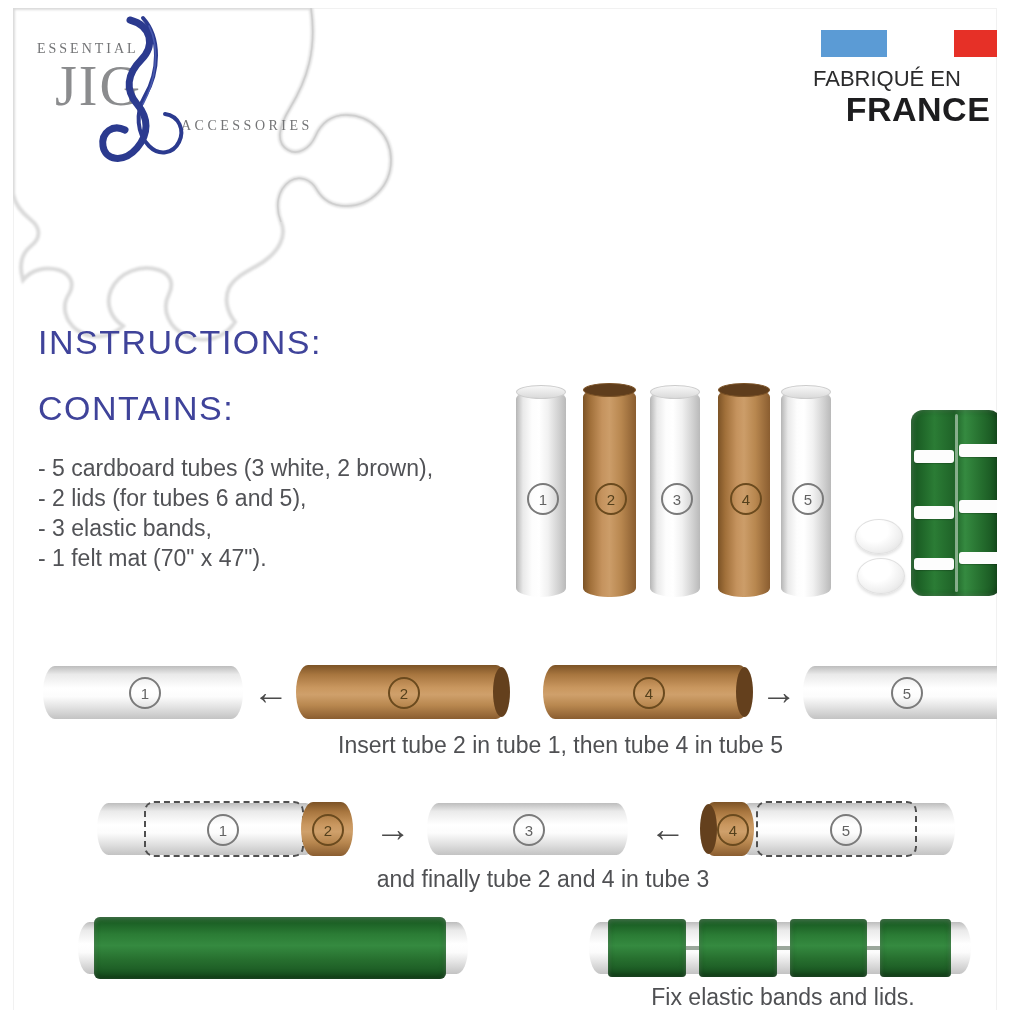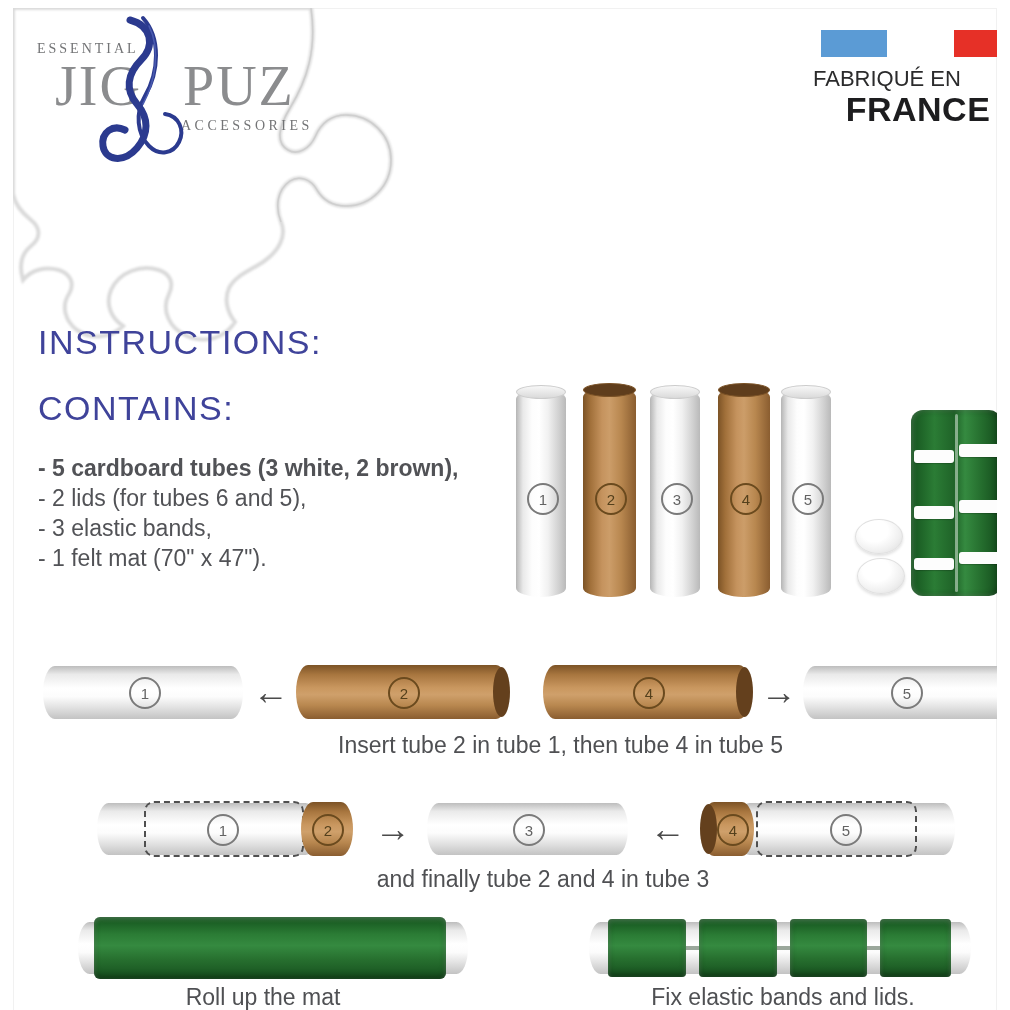--- a/index.html
+++ b/index.html
@@ -79,38 +79,37 @@
              C 62,276 58,266 46,262
              C 32,258 18,262 10,272
              C 6,258 8,246 18,238
              C 28,230 28,220 18,212
              C 8,204 2,196 0,186 Z" fill="#ffffff" stroke="#dadada" stroke-width="4" filter="url(#soft)"></path>
     <path d="M 298,0 C 304,42 294,72 277,100 C 265,120 263,135 275,142 C 285,148 297,140 302,129 C 308,115 319,107 333,107 C 358,107 378,127 378,152 C 378,178 358,198 333,198 C 320,198 310,192 304,182 C 298,171 286,167 277,173 C 264,182 262,199 268,214" fill="none" stroke="#cfcfcf" stroke-width="1.5"></path>
   </svg>
 
   <div class="abs logo-small" style="left:24px;top:33px;">ESSENTIAL</div>
   <div class="abs logo-big" style="left:42px;top:50px;text-align:center;">JIG</div>
-  <div class="abs logo-big" style="left:170px;top:50px;">PUZ</div>
   <div class="abs logo-small" style="left:168px;top:110px;letter-spacing:3.5px;">ACCESSORIES</div>
   <svg class="abs" style="left:84px;top:6px;" width="100" height="172" viewBox="0 0 100 172">
     <g fill="none" stroke="#2b3a8f" stroke-linecap="round">
       <path d="M 33,6 C 55,12 58,32 44,46 C 30,60 28,76 40,90 C 52,104 52,120 40,134 C 26,150 8,146 6,132 C 4,118 16,110 28,116" stroke-width="7"></path>
       <path d="M 46,4 C 64,24 62,58 48,82 C 38,99 40,120 52,132 C 62,142 76,140 82,128 C 88,116 82,102 68,100" stroke-width="4"></path>
       <path d="M 52,12 C 64,36 58,68 46,90" stroke-width="1.6" stroke="#4a5bb0"></path>
     </g>
   </svg>
 
   <div class="abs flag" style="left:808px;top:22px;width:66px;background:#5b9bd5;"></div>
   <div class="abs flag" style="left:941px;top:22px;width:62px;background:#e63027;"></div>
   <div class="abs made1" style="left:800px;top:58px;width:210px;">FABRIQUÉ EN</div>
   <div class="abs made2" style="left:800px;top:82px;width:210px;">FRANCE</div>
 
   <div class="abs heading" style="left:25px;top:315px;">INSTRUCTIONS:</div>
   <div class="abs heading" style="left:25px;top:381px;">CONTAINS:</div>
-  <div class="abs body-line" style="left:25px;top:447px;font-weight:bold;">- 5 cardboard tubes (3 white, 2 brown),</div>
+  <div class="abs body-line" style="left:25px;top:447px;">- 5 cardboard tubes (3 white, 2 brown),</div>
   <div class="abs body-line" style="left:25px;top:477px;">- 2 lids (for tubes 6 and 5),</div>
   <div class="abs body-line" style="left:25px;top:507px;">- 3 elastic bands,</div>
   <div class="abs body-line" style="left:25px;top:537px;">- 1 felt mat (70" x 47").</div>
 
   <div class="abs tube-v tube-white-v" style="left:503px;top:382px;width:50px;height:207px;">
     <span class="cap-v cap-white"></span>
     <span class="num num-gray" style="left:11px;top:93px;">1</span>
   </div>
   <div class="abs tube-v tube-brown-v" style="left:570px;top:380px;width:53px;height:209px;">
     <span class="cap-v cap-brown"></span>
@@ -182,21 +181,20 @@
       <span class="num num-brown" style="left:15px;top:12px;">4</span>
     </div>
     <span class="num num-gray" style="left:128px;top:11px;">5</span>
   </div>
   <div class="abs caption" style="left:280px;top:858px;width:500px;">and finally tube 2 and 4 in tube 3</div>
 
   <div class="abs" style="left:65px;top:912px;width:390px;height:56px;">
     <div class="tube-h tube-h-white" style="position:absolute;left:0;top:2px;width:390px;height:52px;"></div>
     <div class="felt" style="position:absolute;left:16px;top:-3px;width:352px;height:62px;border-radius:6px;"></div>
   </div>
-  <div class="abs caption" style="left:105px;top:976px;width:290px;">Roll up the mat</div>
 
   <div class="abs" style="left:576px;top:914px;width:382px;height:52px;">
     <div class="tube-h tube-h-white" style="position:absolute;left:0;top:0;width:382px;height:52px;"></div>
     <div class="felt" style="position:absolute;left:19px;top:-3px;width:78px;height:58px;border-radius:4px;"></div>
     <div class="felt" style="position:absolute;left:110px;top:-3px;width:78px;height:58px;border-radius:4px;"></div>
     <div class="felt" style="position:absolute;left:201px;top:-3px;width:77px;height:58px;border-radius:4px;"></div>
     <div class="felt" style="position:absolute;left:291px;top:-3px;width:71px;height:58px;border-radius:4px;"></div>
     <span style="position:absolute;left:97px;top:24px;width:13px;height:4px;background:#9aa79b;"></span>
     <span style="position:absolute;left:188px;top:24px;width:13px;height:4px;background:#9aa79b;"></span>
     <span style="position:absolute;left:278px;top:24px;width:13px;height:4px;background:#9aa79b;"></span>

